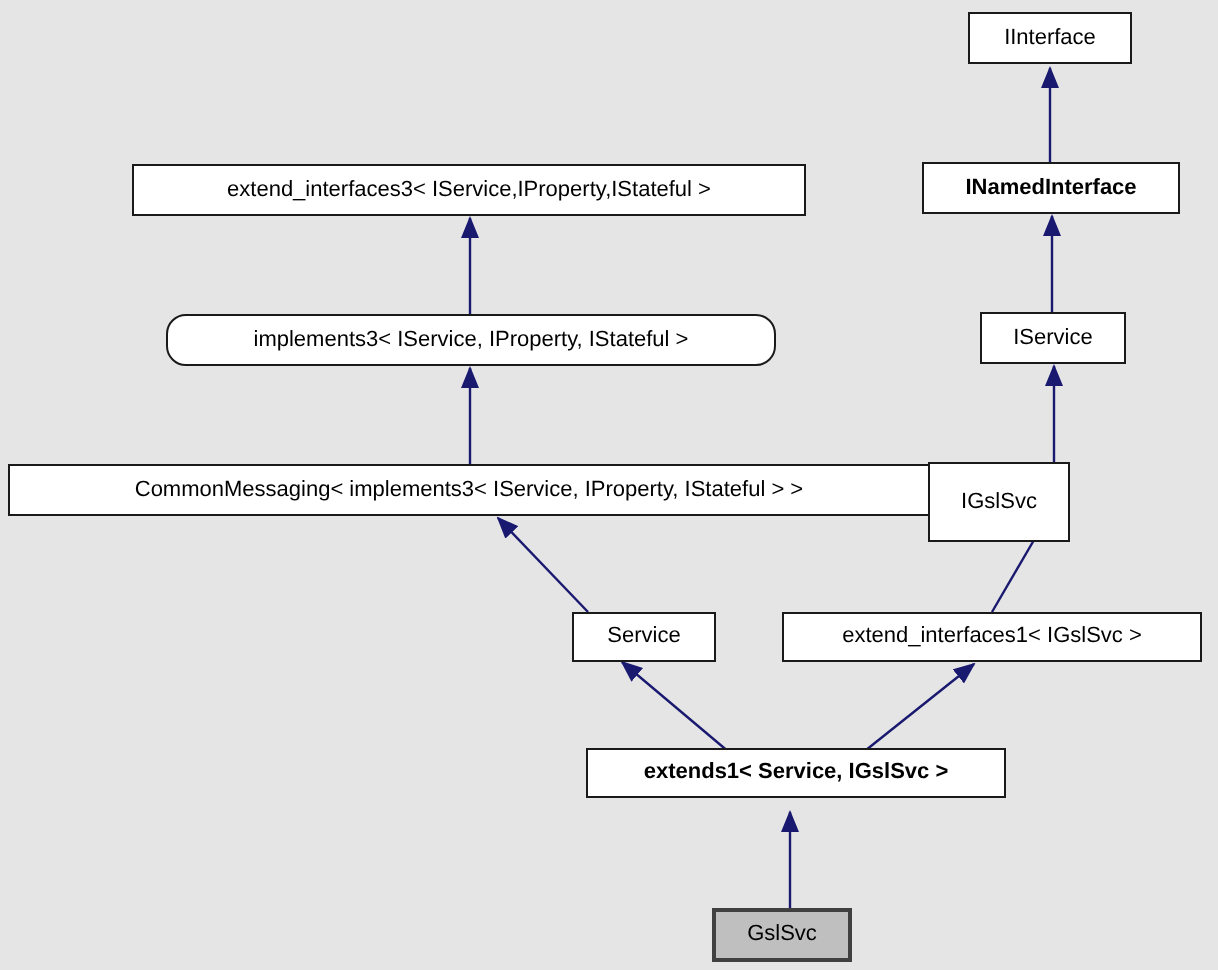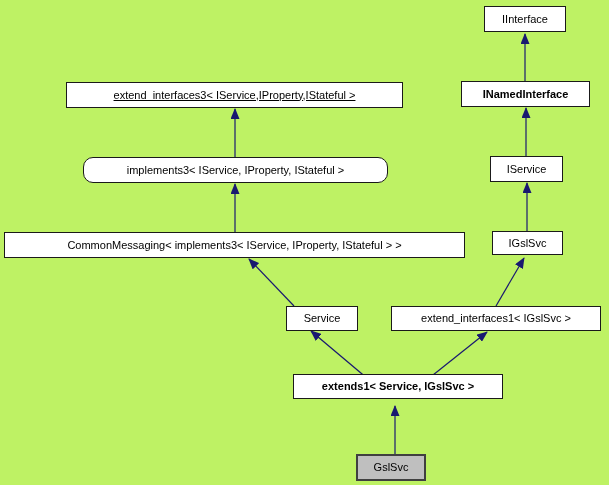--- a/index.html
+++ b/index.html
@@ -4,21 +4,21 @@
 <style>
   html, body {
     margin: 0;
     padding: 0;
     background: #ffffff;
   }
   #diagram {
     position: relative;
     width: 609px;
     height: 485px;
-    background: #bef264;
+    background: #e5e5e5;
     font-family: "Liberation Sans", "DejaVu Sans", sans-serif;
     overflow: hidden;
     text-align: center;
   }
   #edges {
     position: absolute;
     left: 0;
     top: 0;
     width: 609px;
     height: 485px;
@@ -63,31 +63,31 @@
       <line x1="294" y1="306" x2="249" y2="259" marker-end="url(#arrow)"></line>
       <line x1="496" y1="306" x2="524" y2="258" marker-end="url(#arrow)"></line>
       <line x1="368" y1="379" x2="311" y2="331" marker-end="url(#arrow)"></line>
       <line x1="428" y1="379" x2="487" y2="332" marker-end="url(#arrow)"></line>
       <line x1="395" y1="454" x2="395" y2="406" marker-end="url(#arrow)"></line>
     </g>
   </svg>
 
   <div class="node" style="left:484px; top:6px;   width:82px;  height:26px;">IInterface</div>
 
-  <div class="node" style="left:66px;  top:82px;  width:337px; height:26px;text-decoration:underline;">extend_interfaces3&lt; IService,IProperty,IStateful &gt;</div>
+  <div class="node" style="left:66px;  top:82px;  width:337px; height:26px;">extend_interfaces3&lt; IService,IProperty,IStateful &gt;</div>
 
   <div class="node" style="left:461px; top:81px;  width:129px; height:26px;font-weight:bold;">INamedInterface</div>
 
   <div class="node" style="left:83px;  top:157px; width:305px; height:26px;border-radius:10px;">implements3&lt; IService, IProperty, IStateful &gt;</div>
 
   <div class="node" style="left:490px; top:156px; width:73px;  height:26px;">IService</div>
 
   <div class="node" style="left:4px;   top:232px; width:461px; height:26px;">CommonMessaging&lt; implements3&lt; IService, IProperty, IStateful &gt; &gt;</div>
 
-  <div class="node" style="left:492px; top:231px; width:71px;  height:24px;">IGslSvc</div>
+  <div class="node" style="left:464px; top:231px; width:71px;  height:40px;">IGslSvc</div>
 
   <div class="node" style="left:258px; top:306px; width:72px;  height:25px;margin-left:28px;">Service</div>
 
   <div class="node" style="left:391px; top:306px; width:210px; height:25px;">extend_interfaces1&lt; IGslSvc &gt;</div>
 
   <div class="node" style="left:293px; top:374px; width:210px; height:25px;font-weight:bold;">extends1&lt; Service, IGslSvc &gt;</div>
 
   <div class="node highlight" style="left:356px; top:454px; width:70px; height:27px;">GslSvc</div>
 
 </div>

